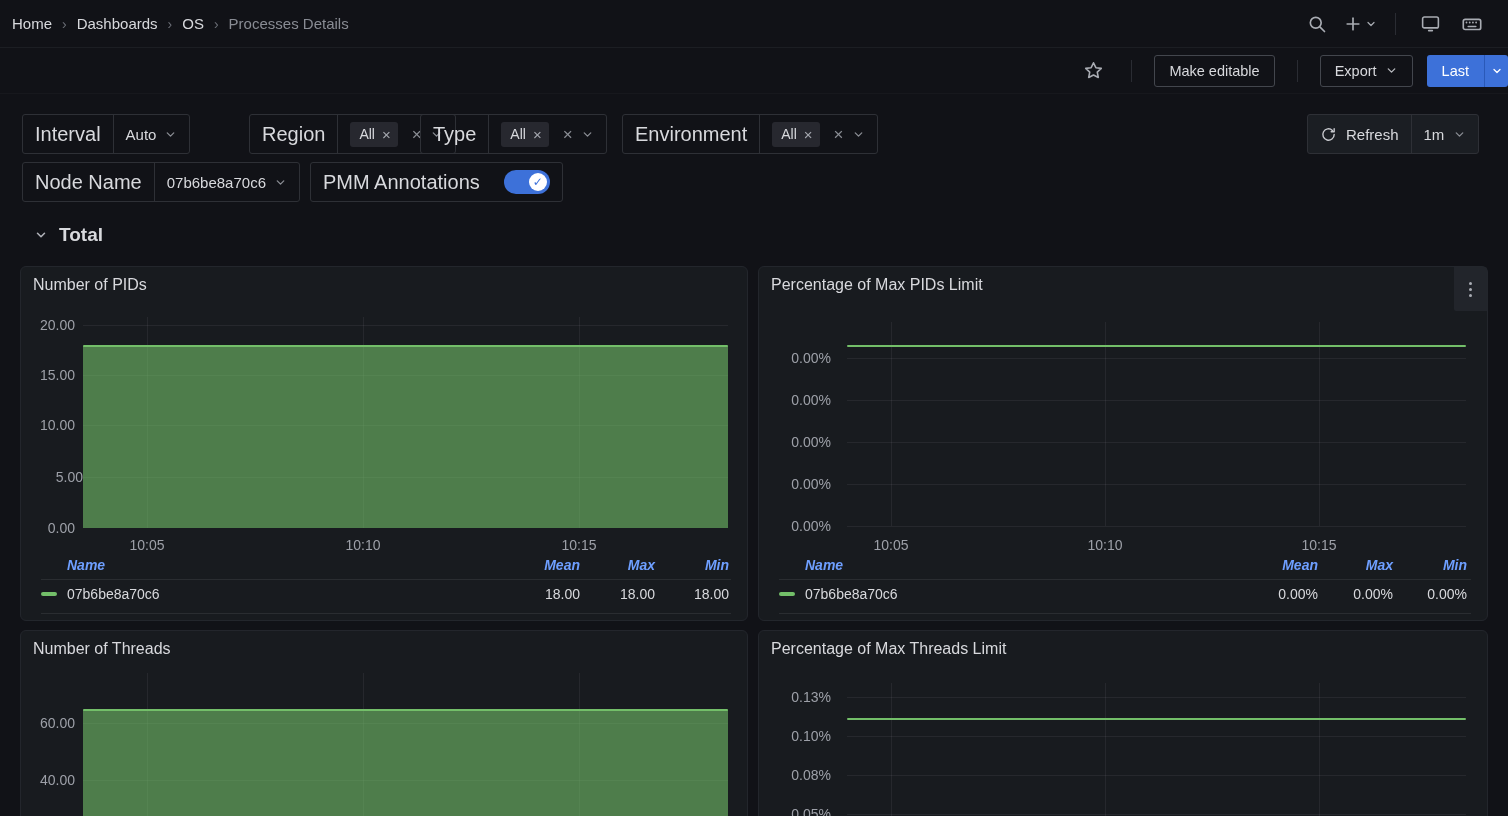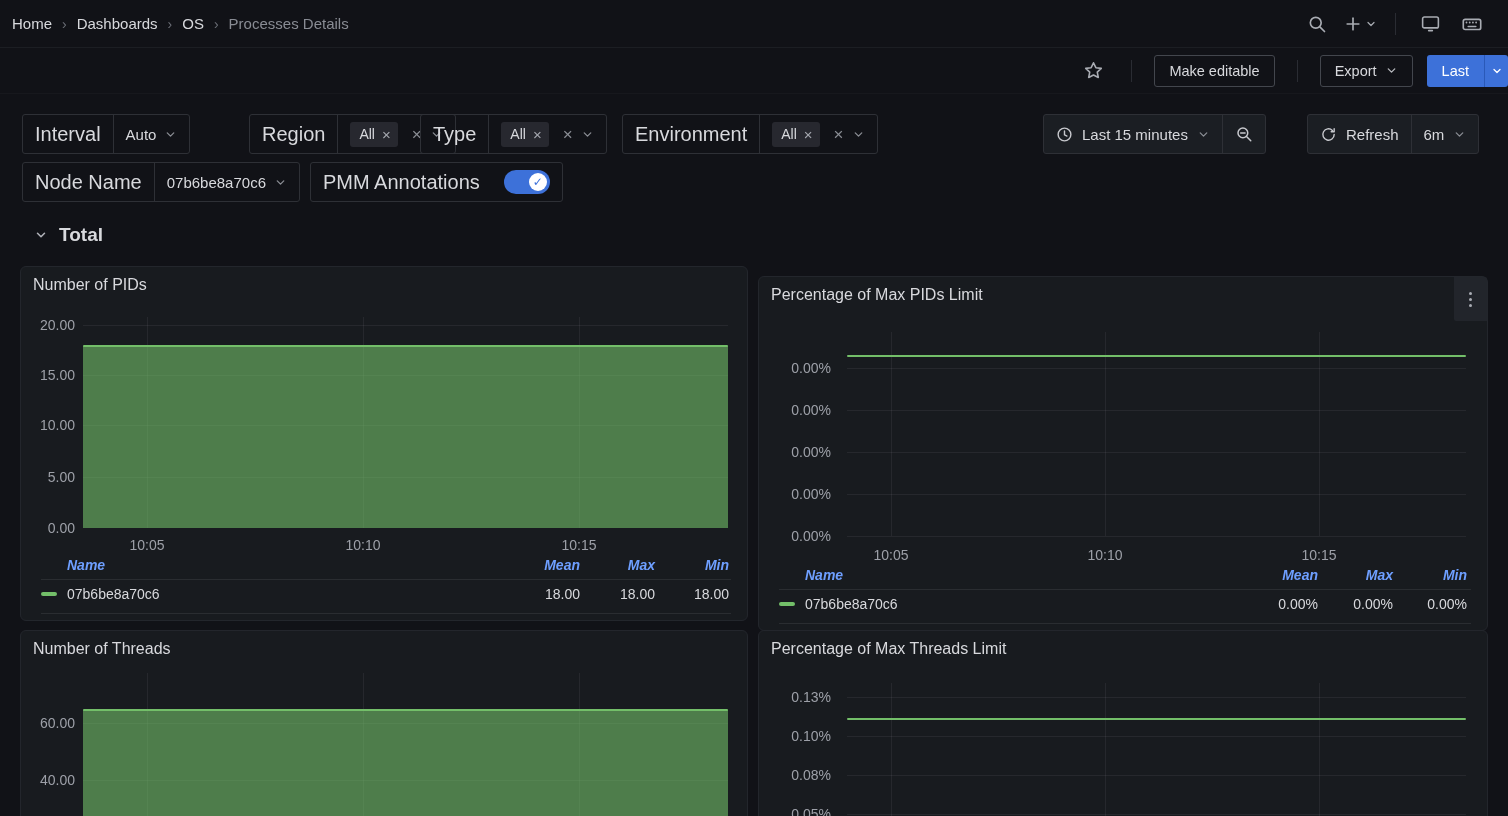--- a/index.html
+++ b/index.html
@@ -210,50 +210,31 @@
       </span>
       <span class="clear-x">×</span>
       <span class="chev">
         <svg width="13" height="13" viewBox="0 0 24 24" fill="none" stroke="currentColor" stroke-width="2.4" stroke-linecap="round" stroke-linejoin="round">
             <polyline points="6 9 12 15 18 9"></polyline>
           </svg>
       </span>
     </span>
   </div>
 
-  <div class="toolbtn-group" style="left:1043px; top:114px;">
-    <span class="seg">
-      <svg width="17" height="17" viewBox="0 0 24 24" fill="none" stroke="#C7C8CD" stroke-width="2" stroke-linecap="round">
-        <circle cx="12" cy="12" r="9"></circle>
-          <polyline points="12 7 12 12.5 15.5 14.2"></polyline>
-        </svg>
-      <span>Last 15 minutes</span>
-      <svg width="13" height="13" viewBox="0 0 24 24" fill="none" stroke="#8A8D94" stroke-width="2.4" stroke-linecap="round" stroke-linejoin="round">
-        <polyline points="6 9 12 15 18 9"></polyline>
-        </svg>
-    </span>
-    <span class="seg">
-      <svg width="18" height="18" viewBox="0 0 24 24" fill="none" stroke="#C7C8CD" stroke-width="2" stroke-linecap="round">
-        <circle cx="10.5" cy="10.5" r="6.5"></circle>
-          <line x1="15.7" y1="15.7" x2="21" y2="21"></line>
-          <line x1="7.6" y1="10.5" x2="13.4" y2="10.5"></line>
-        </svg>
-    </span>
-  </div>
 
   <div class="toolbtn-group" style="left:1307px; top:114px;">
     <span class="seg">
       <svg width="17" height="17" viewBox="0 0 24 24" fill="none" stroke="#C7C8CD" stroke-width="2" stroke-linecap="round" stroke-linejoin="round">
         <path d="M20 12a8 8 0 1 1-2.5-5.8"></path>
           <polyline points="20 3.8 20 8 15.8 8"></polyline>
         </svg>
       <span>Refresh</span>
     </span>
     <span class="seg">
-      <span>6m</span>
+      <span>1m</span>
       <svg width="13" height="13" viewBox="0 0 24 24" fill="none" stroke="#8A8D94" stroke-width="2.4" stroke-linecap="round" stroke-linejoin="round">
         <polyline points="6 9 12 15 18 9"></polyline>
         </svg>
     </span>
   </div>
 
   <div class="vgroup" style="left:22px; top:162px;">
     <span class="vlabel">Node Name</span>
     <span class="vvalue">
       <span>07b6be8a70c6</span>
@@ -290,39 +271,39 @@
       <div class="hgrid" style="left:62px; width:645px; top:210px;"></div>
       <div class="vgrid" style="left:126px; top:50px; height:211px;"></div>
       <div class="vgrid" style="left:342px; top:50px; height:211px;"></div>
       <div class="vgrid" style="left:558px; top:50px; height:211px;"></div>
       <div class="fill" style="left:62px; top:79px; width:645px; height:182px;"></div>
       <div class="sline" style="left:62px; top:78px; width:645px;"></div>
     </div>
     <div class="yt" style="left:0; width:54px; top:50px;">20.00</div>
     <div class="yt" style="left:0; width:54px; top:100px;">15.00</div>
     <div class="yt" style="left:0; width:54px; top:150px;">10.00</div>
-    <div class="yt" style="left:0; width:54px; top:202px;">5.00</div>
+    <div class="yt" style="left:8px; width:54px; top:202px;">5.00</div>
     <div class="yt" style="left:0; width:54px; top:253px;">0.00</div>
     <div class="xt" style="left:96px;  top:270px;">10:05</div>
     <div class="xt" style="left:312px; top:270px;">10:10</div>
     <div class="xt" style="left:528px; top:270px;">10:15</div>
     <div class="lg-h" style="left:46px; top:290px;">Name</div>
     <div class="lg-h" style="right:167px; top:290px;">Mean</div>
     <div class="lg-h" style="right:92px; top:290px;">Max</div>
     <div class="lg-h" style="right:18px; top:290px;">Min</div>
     <div class="sep" style="top:312px;"></div>
     <div class="dash" style="left:20px; top:325px;"></div>
     <div class="lg-v" style="left:46px; top:319px;">07b6be8a70c6</div>
     <div class="lg-v" style="right:167px; top:319px;">18.00</div>
     <div class="lg-v" style="right:92px; top:319px;">18.00</div>
     <div class="lg-v" style="right:18px; top:319px;">18.00</div>
     <div class="sep" style="top:346px;"></div>
   </div>
 
-  <div class="panel" style="left:758px; top:276px; width:730px; height:355px;">
+  <div class="panel" style="left:758px; top:266px; width:730px; height:355px;">
     <div class="ptitle">Percentage of Max PIDs Limit</div>
     <div class="kebab">
         <i></i>
         <i></i>
         <i></i>
       </div>
     <div>
       <div class="hgrid" style="left:88px; width:619px; top:91px;"></div>
       <div class="hgrid" style="left:88px; width:619px; top:133px;"></div>
       <div class="hgrid" style="left:88px; width:619px; top:175px;"></div>

